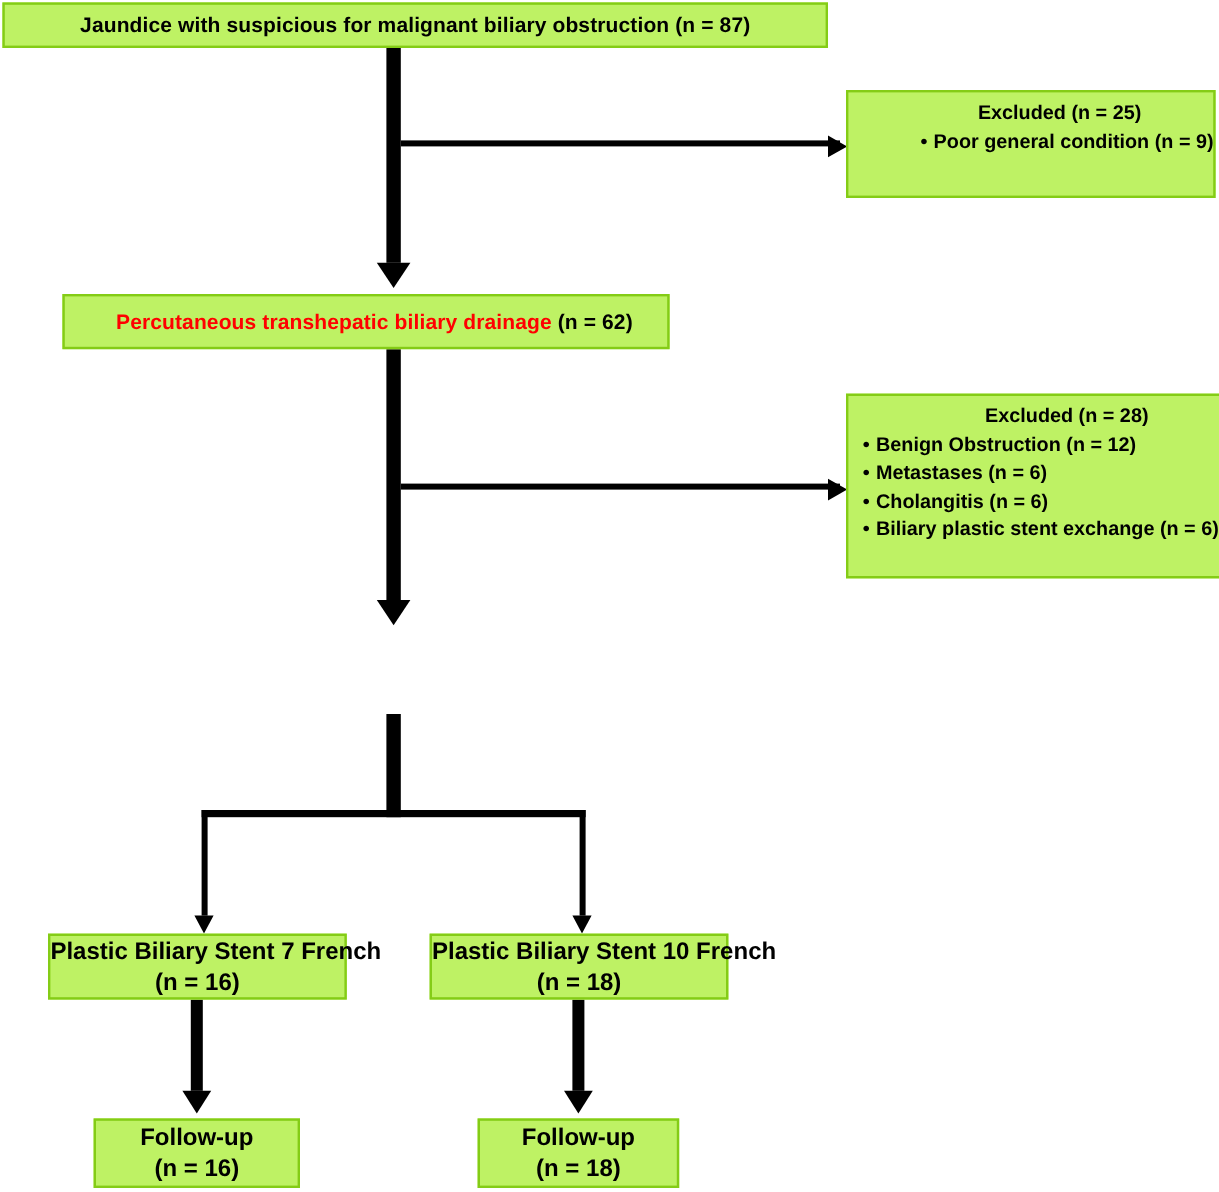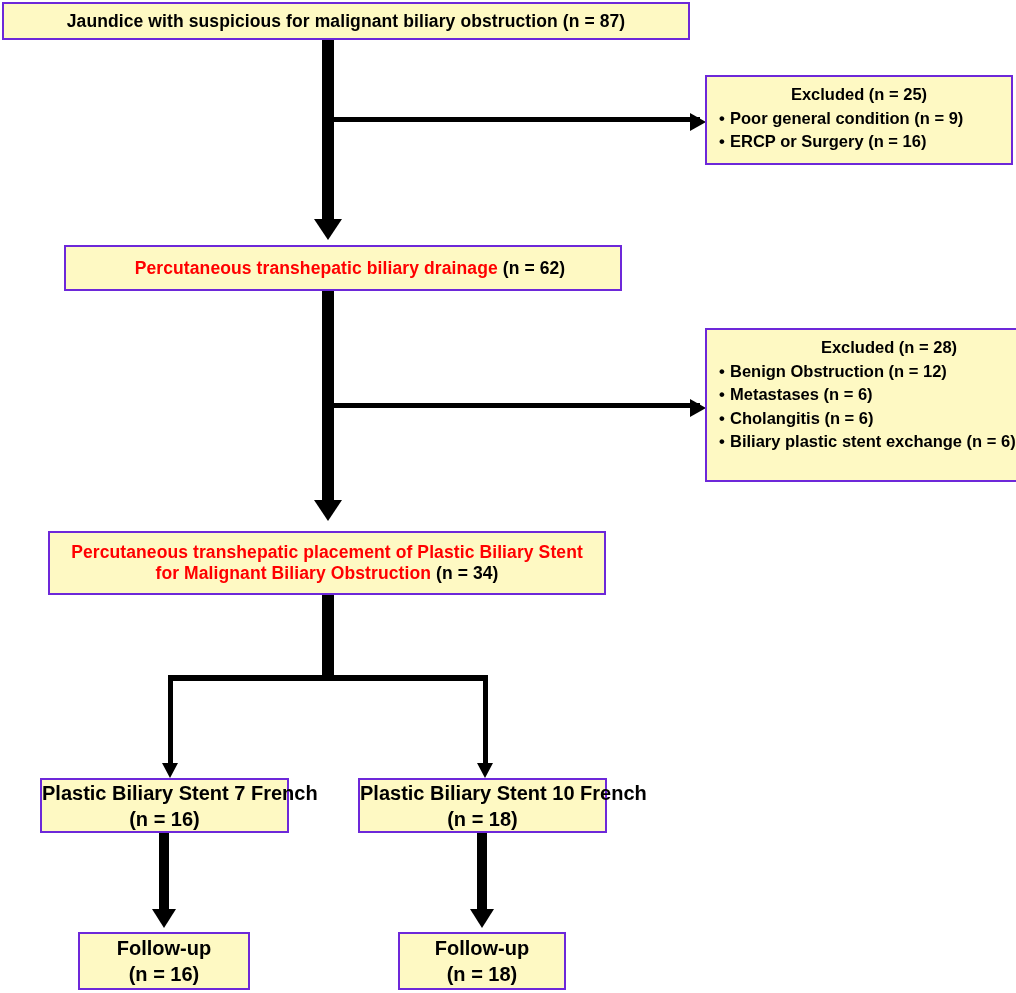--- a/index.html
+++ b/index.html
@@ -16,22 +16,22 @@
     position: relative;
     width: 1016px;
     height: 993px;
     background: #ffffff;
     overflow: hidden;
   }
   
   .box {
     position: absolute;
     box-sizing: border-box;
-    border: 2px solid #6d28d9;
-    background: #fef9c3;
+    border: 2px solid #84cc16;
+    background: #bef264;
     display: flex;
     flex-direction: column;
     align-items: center;
     justify-content: center;
     text-align: center;
     color: #000000;
     z-index: 3;
   }
   .box .line {
     display: block;
@@ -144,46 +144,41 @@
   <div class="conn vmed" style="left:159px; top:833px; height:76px;"></div>
   <div class="arrow-down med" style="left:152px; top:909px;"></div>
 
   <div class="conn vmed" style="left:477px; top:833px; height:76px;"></div>
   <div class="arrow-down med" style="left:470px; top:909px;"></div>
 
   <div class="box stage" style="left:2px; top:2px; width:688px; height:38px;">
     <span class="line"><span class="blk">Jaundice with suspicious  for malignant biliary obstruction </span><span class="blk">(n = 87)</span></span>
   </div>
 
-  <div class="box excl" style="left:705px; top:75px; width:308px; height:90px;">
+  <div class="box excl" style="left:705px; top:75px; width:308px; height:90px;padding-left:48px;">
     <div class="hdr">Excluded (n = 25)</div>
     <ul>
       <li>Poor general condition (n = 9)</li>
-      <li>ERCP or Surgery (n = 16)</li>
     </ul>
   </div>
 
-  <div class="box stage" style="left:64px; top:245px; width:558px; height:46px;padding-left:14px;">
+  <div class="box stage" style="left:52px; top:245px; width:506px; height:46px;padding-left:14px;">
     <span class="line"><span class="red">Percutaneous  transhepatic  biliary drainage </span><span class="blk">(n = 62)</span></span>
   </div>
 
   <div class="box excl" style="left:705px; top:328px; width:368px; height:154px;">
     <div class="hdr">Excluded (n = 28)</div>
     <ul>
       <li>Benign Obstruction (n = 12)</li>
       <li>Metastases (n = 6)</li>
       <li>Cholangitis (n = 6)</li>
       <li>Biliary plastic stent exchange (n = 6)</li>
     </ul>
   </div>
 
-  <div class="box stage" style="left:48px; top:531px; width:558px; height:64px;">
-    <span class="line red">Percutaneous  transhepatic  placement of Plastic  Biliary  Stent</span>
-    <span class="line"><span class="red">for Malignant  Biliary  Obstruction </span><span class="blk">(n = 34)</span></span>
-  </div>
 
   <div class="box small" style="left:40px; top:778px; width:249px; height:55px;">
     <span class="line">Plastic Biliary Stent 7 French</span>
     <span class="line">(n = 16)</span>
   </div>
 
   <div class="box small" style="left:358px; top:778px; width:249px; height:55px;">
     <span class="line">Plastic Biliary Stent 10 French</span>
     <span class="line">(n = 18)</span>
   </div>

